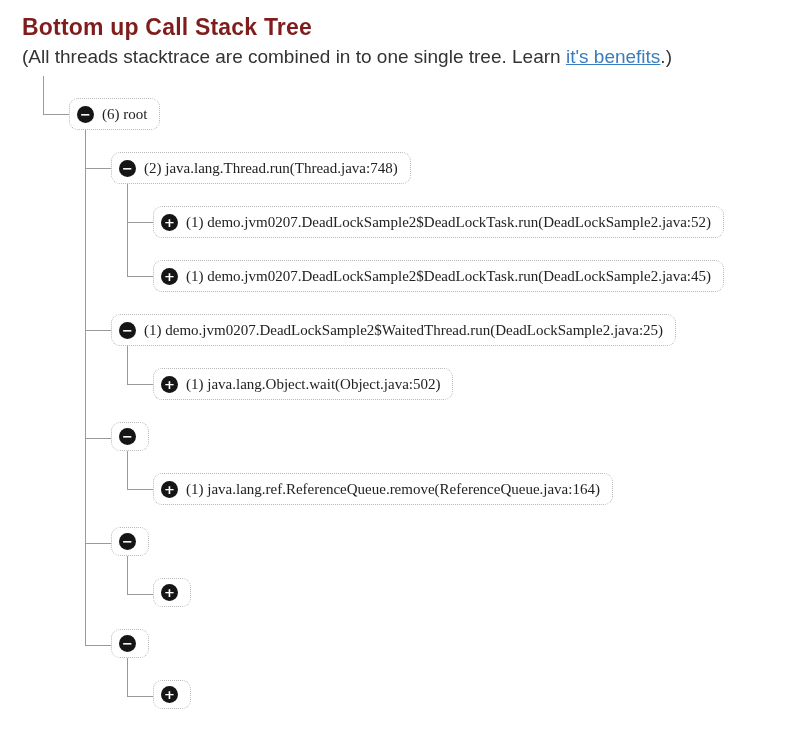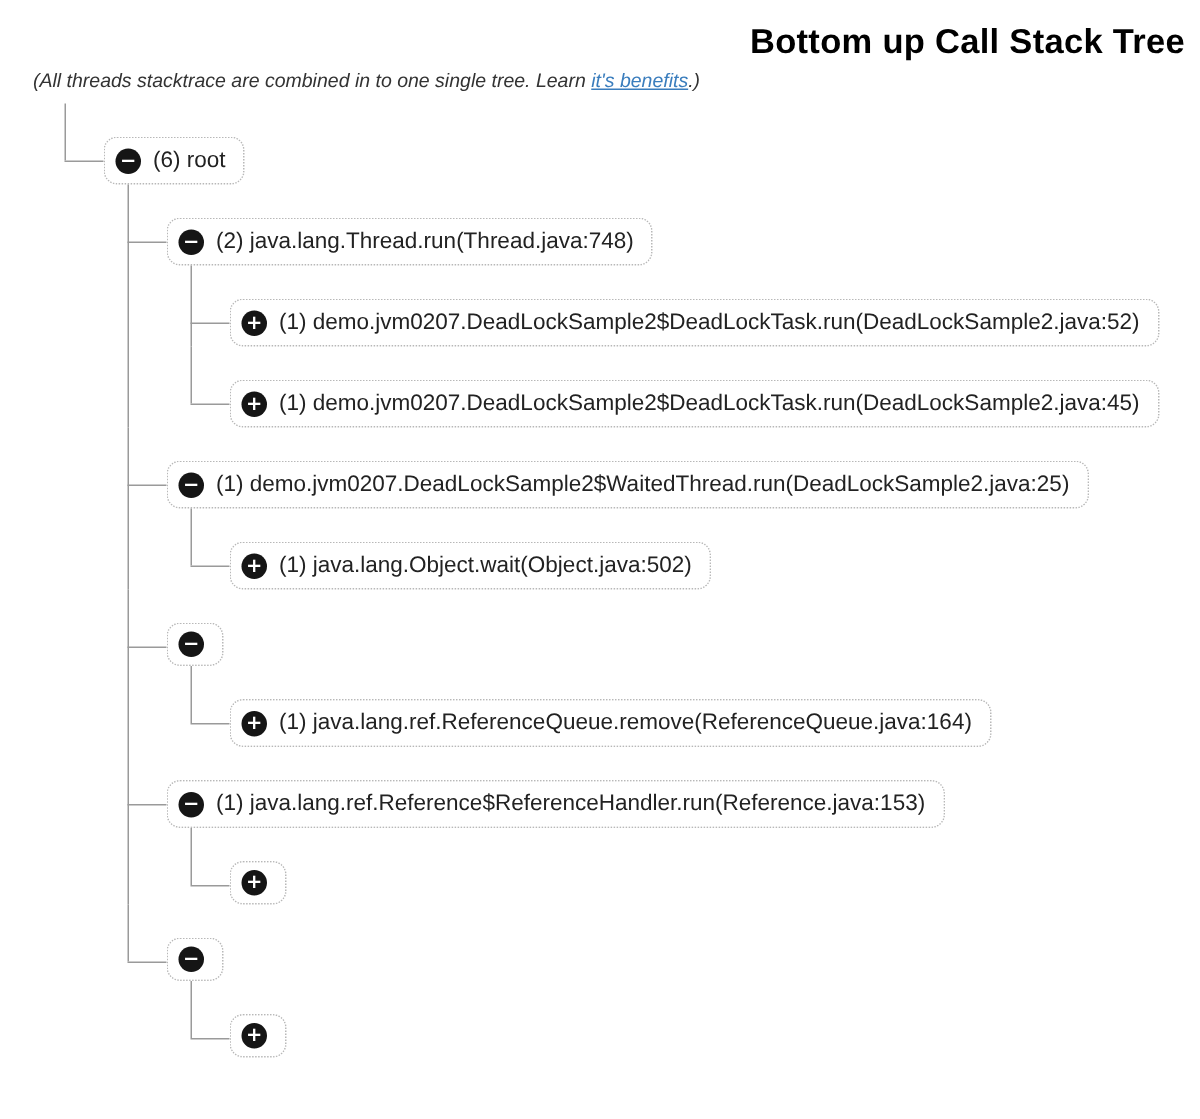--- a/index.html
+++ b/index.html
@@ -10,26 +10,25 @@
     --text:#222222;
   }
   *{box-sizing:border-box;}
   html,body{margin:0;padding:0;}
   body{
     width:800px;height:746px;overflow:hidden;background:#ffffff;
     font-family:"Liberation Sans",sans-serif;color:var(--text);
   }
   .page{padding:14px 10px 0 22px;}
   .page-title{
-    margin:0 0 5px 0;font-size:23px;font-weight:700;color:#000000;
+    margin:0 0 5px 0;font-size:23px;font-weight:700;color:#7f1d1d;
     letter-spacing:0.2px;
-    text-align:right;
   }
   .page-subtitle{
-    font-size:13px;font-style:italic;color:#333;
+    font-size:19px;color:#333;
   }
   .page-subtitle a{color:var(--link);text-decoration:underline;cursor:pointer;}
 
   
   .tree{margin-left:21px;margin-top:8px;}
   .tnode{position:relative;padding-left:26px;padding-top:22px;}
   
   .tnode::before{
     content:"";position:absolute;left:0;top:0;width:0;height:38px;
     border-left:1px solid var(--connector);
@@ -48,21 +47,21 @@
     padding:5px 12px 5px 7px;font-size:15px;line-height:20px;color:var(--text);
     cursor:pointer;white-space:nowrap;
   }
   .toggle{
     flex:0 0 auto;width:17px;height:17px;border-radius:50%;
     background:var(--icon-bg);color:#fff;
     display:inline-flex;align-items:center;justify-content:center;
     font-size:13px;font-weight:900;line-height:1;cursor:pointer;
     font-family:"DejaVu Sans",sans-serif;
   }
-  .nlabel{white-space:nowrap;}
+  .nlabel{white-space:nowrap;font-family:Liberation Serif, serif;}
 </style>
 </head>
 <body>
 
 <div class="page">
   <h1 class="page-title">Bottom up Call Stack Tree</h1>
   <div class="page-subtitle"><span>(All threads stacktrace are combined in to one single tree. Learn </span><a>it's benefits</a><span>.)</span></div>
 
   <div class="tree">
       <div class="tnode"><div class="nbox">
@@ -94,21 +93,20 @@
           <div class="tnode"><div class="nbox">
               <span class="toggle">−</span>
             </div><div class="children">
               <div class="tnode"><div class="nbox">
                   <span class="toggle">+</span>
                   <span class="nlabel">(1) java.lang.ref.ReferenceQueue.remove(ReferenceQueue.java:164)</span>
                 </div></div>
             </div></div>
           <div class="tnode"><div class="nbox">
               <span class="toggle">−</span>
-              <span class="nlabel">(1) java.lang.ref.Reference$ReferenceHandler.run(Reference.java:153)</span>
             </div><div class="children">
               <div class="tnode"><div class="nbox">
                   <span class="toggle">+</span>
                 </div></div>
             </div></div>
           <div class="tnode"><div class="nbox">
               <span class="toggle">−</span>
             </div><div class="children">
               <div class="tnode"><div class="nbox">
                   <span class="toggle">+</span>

